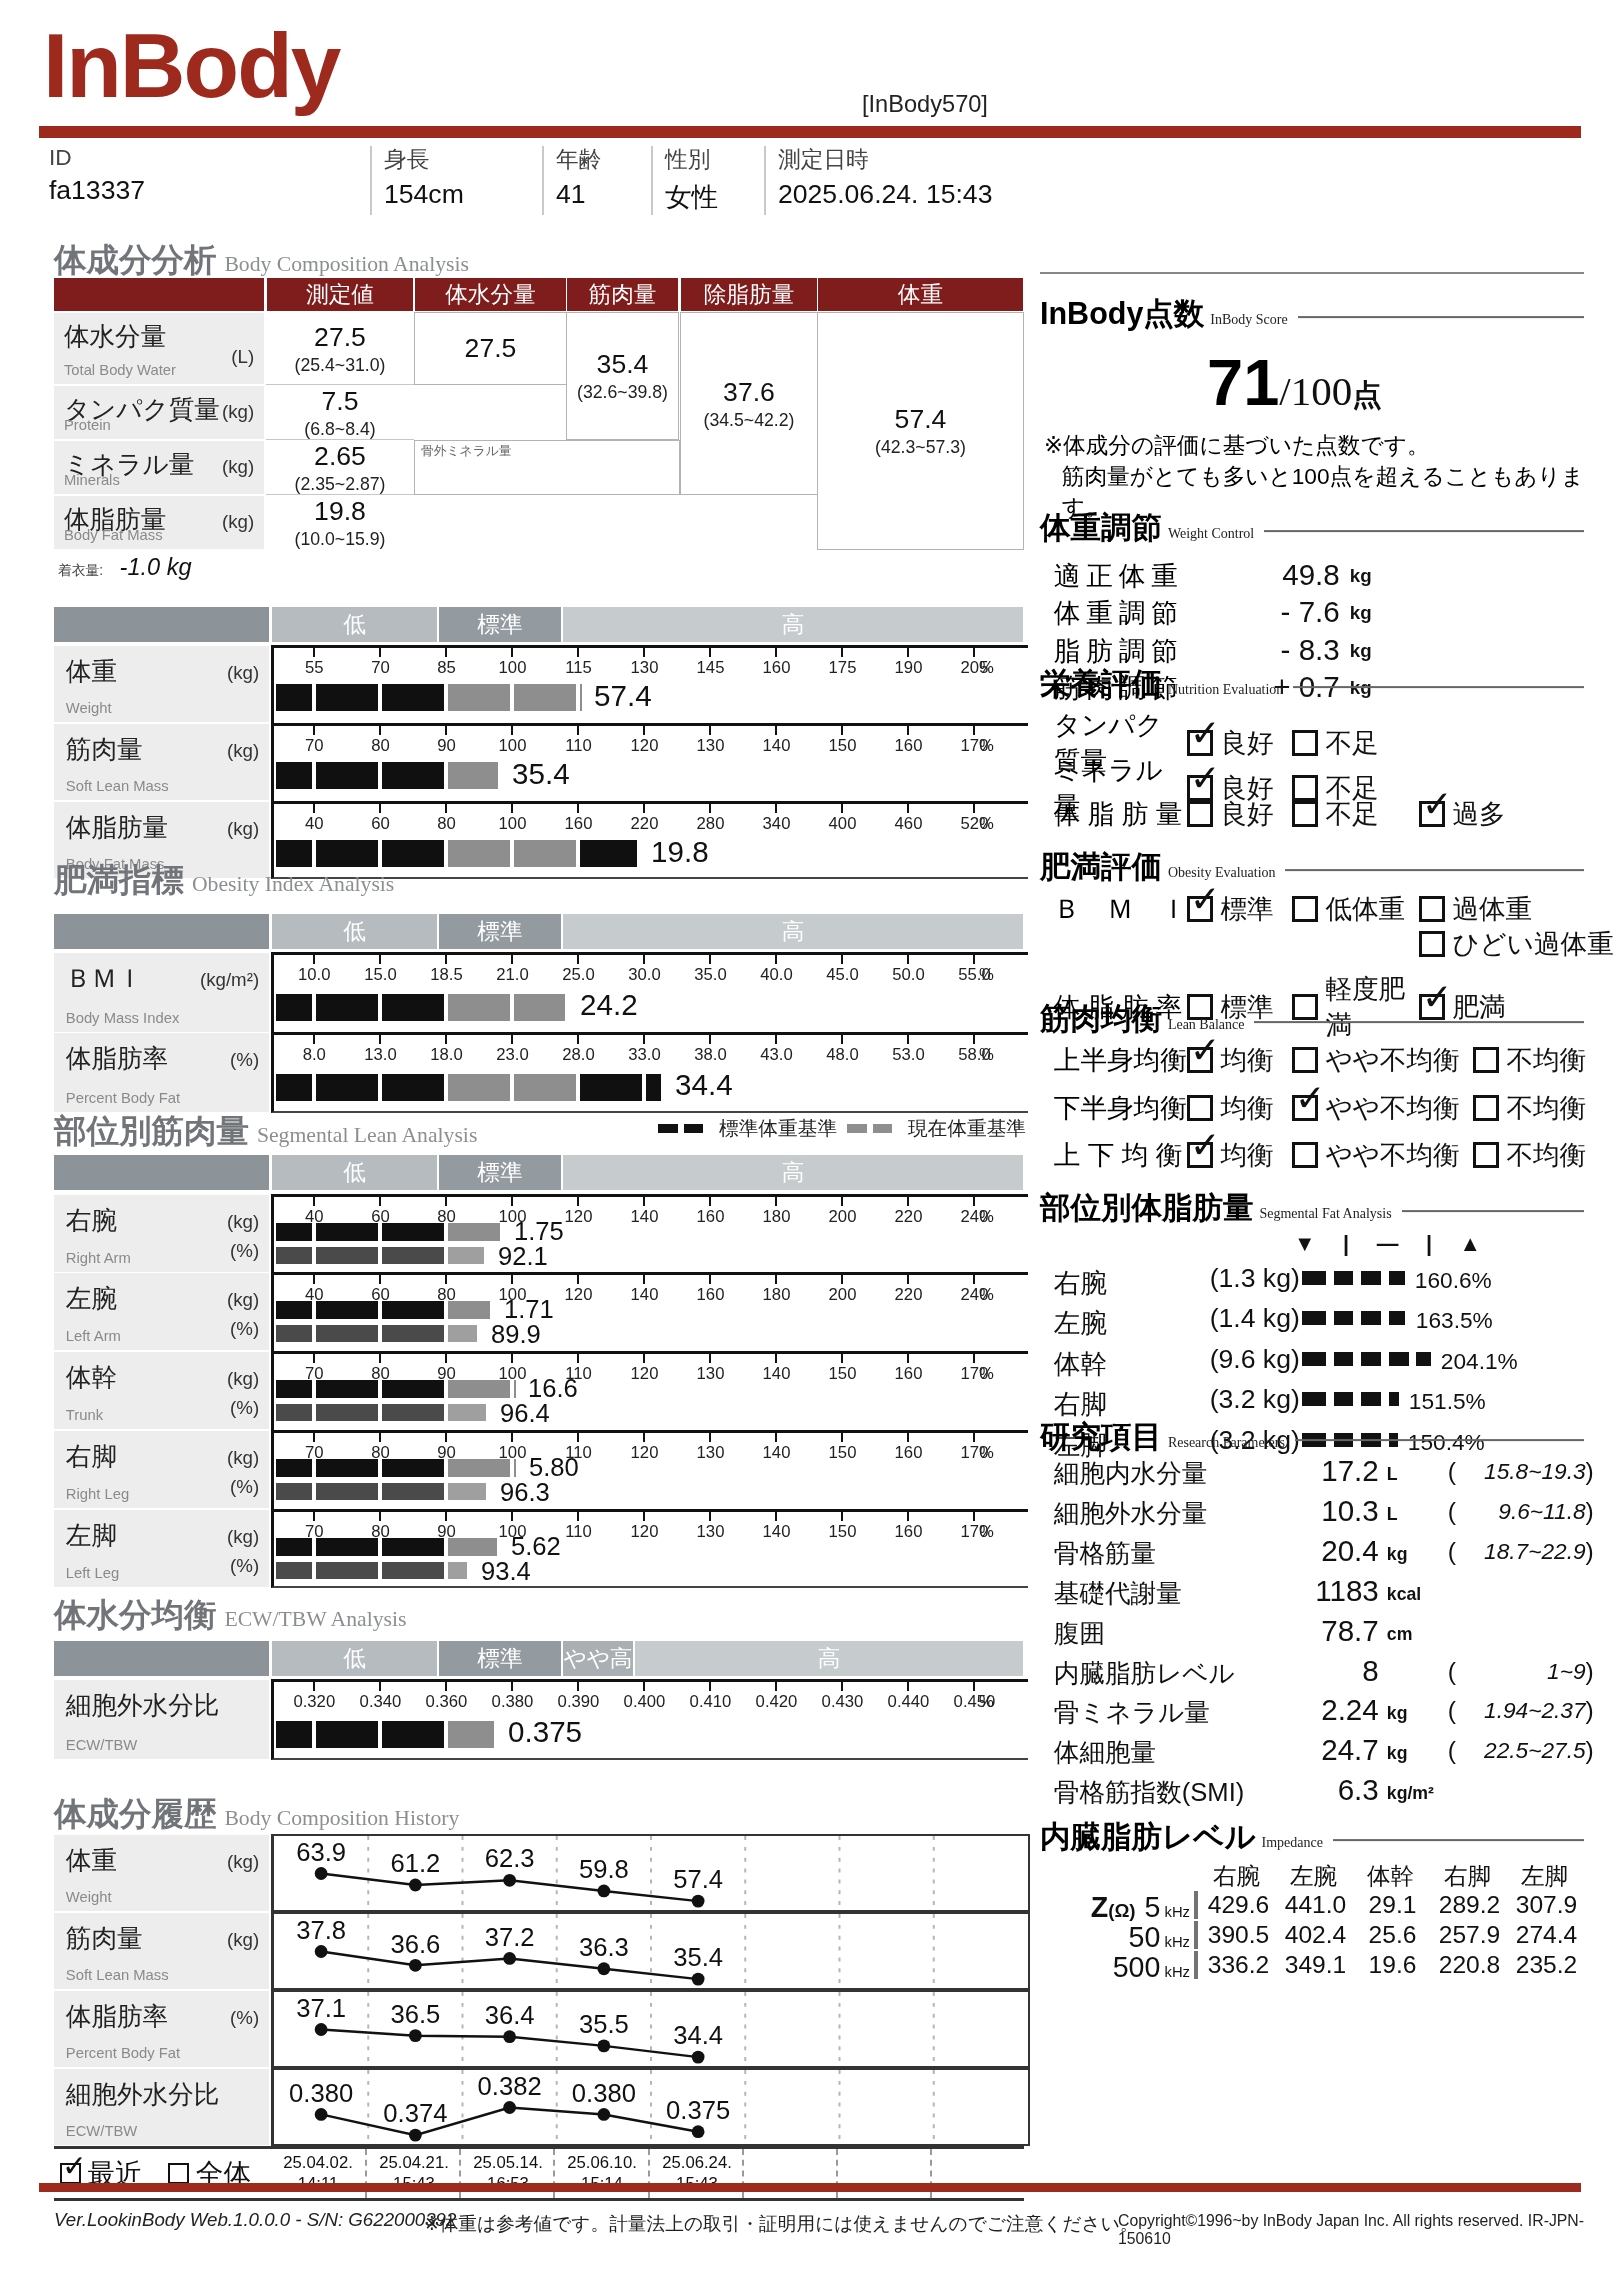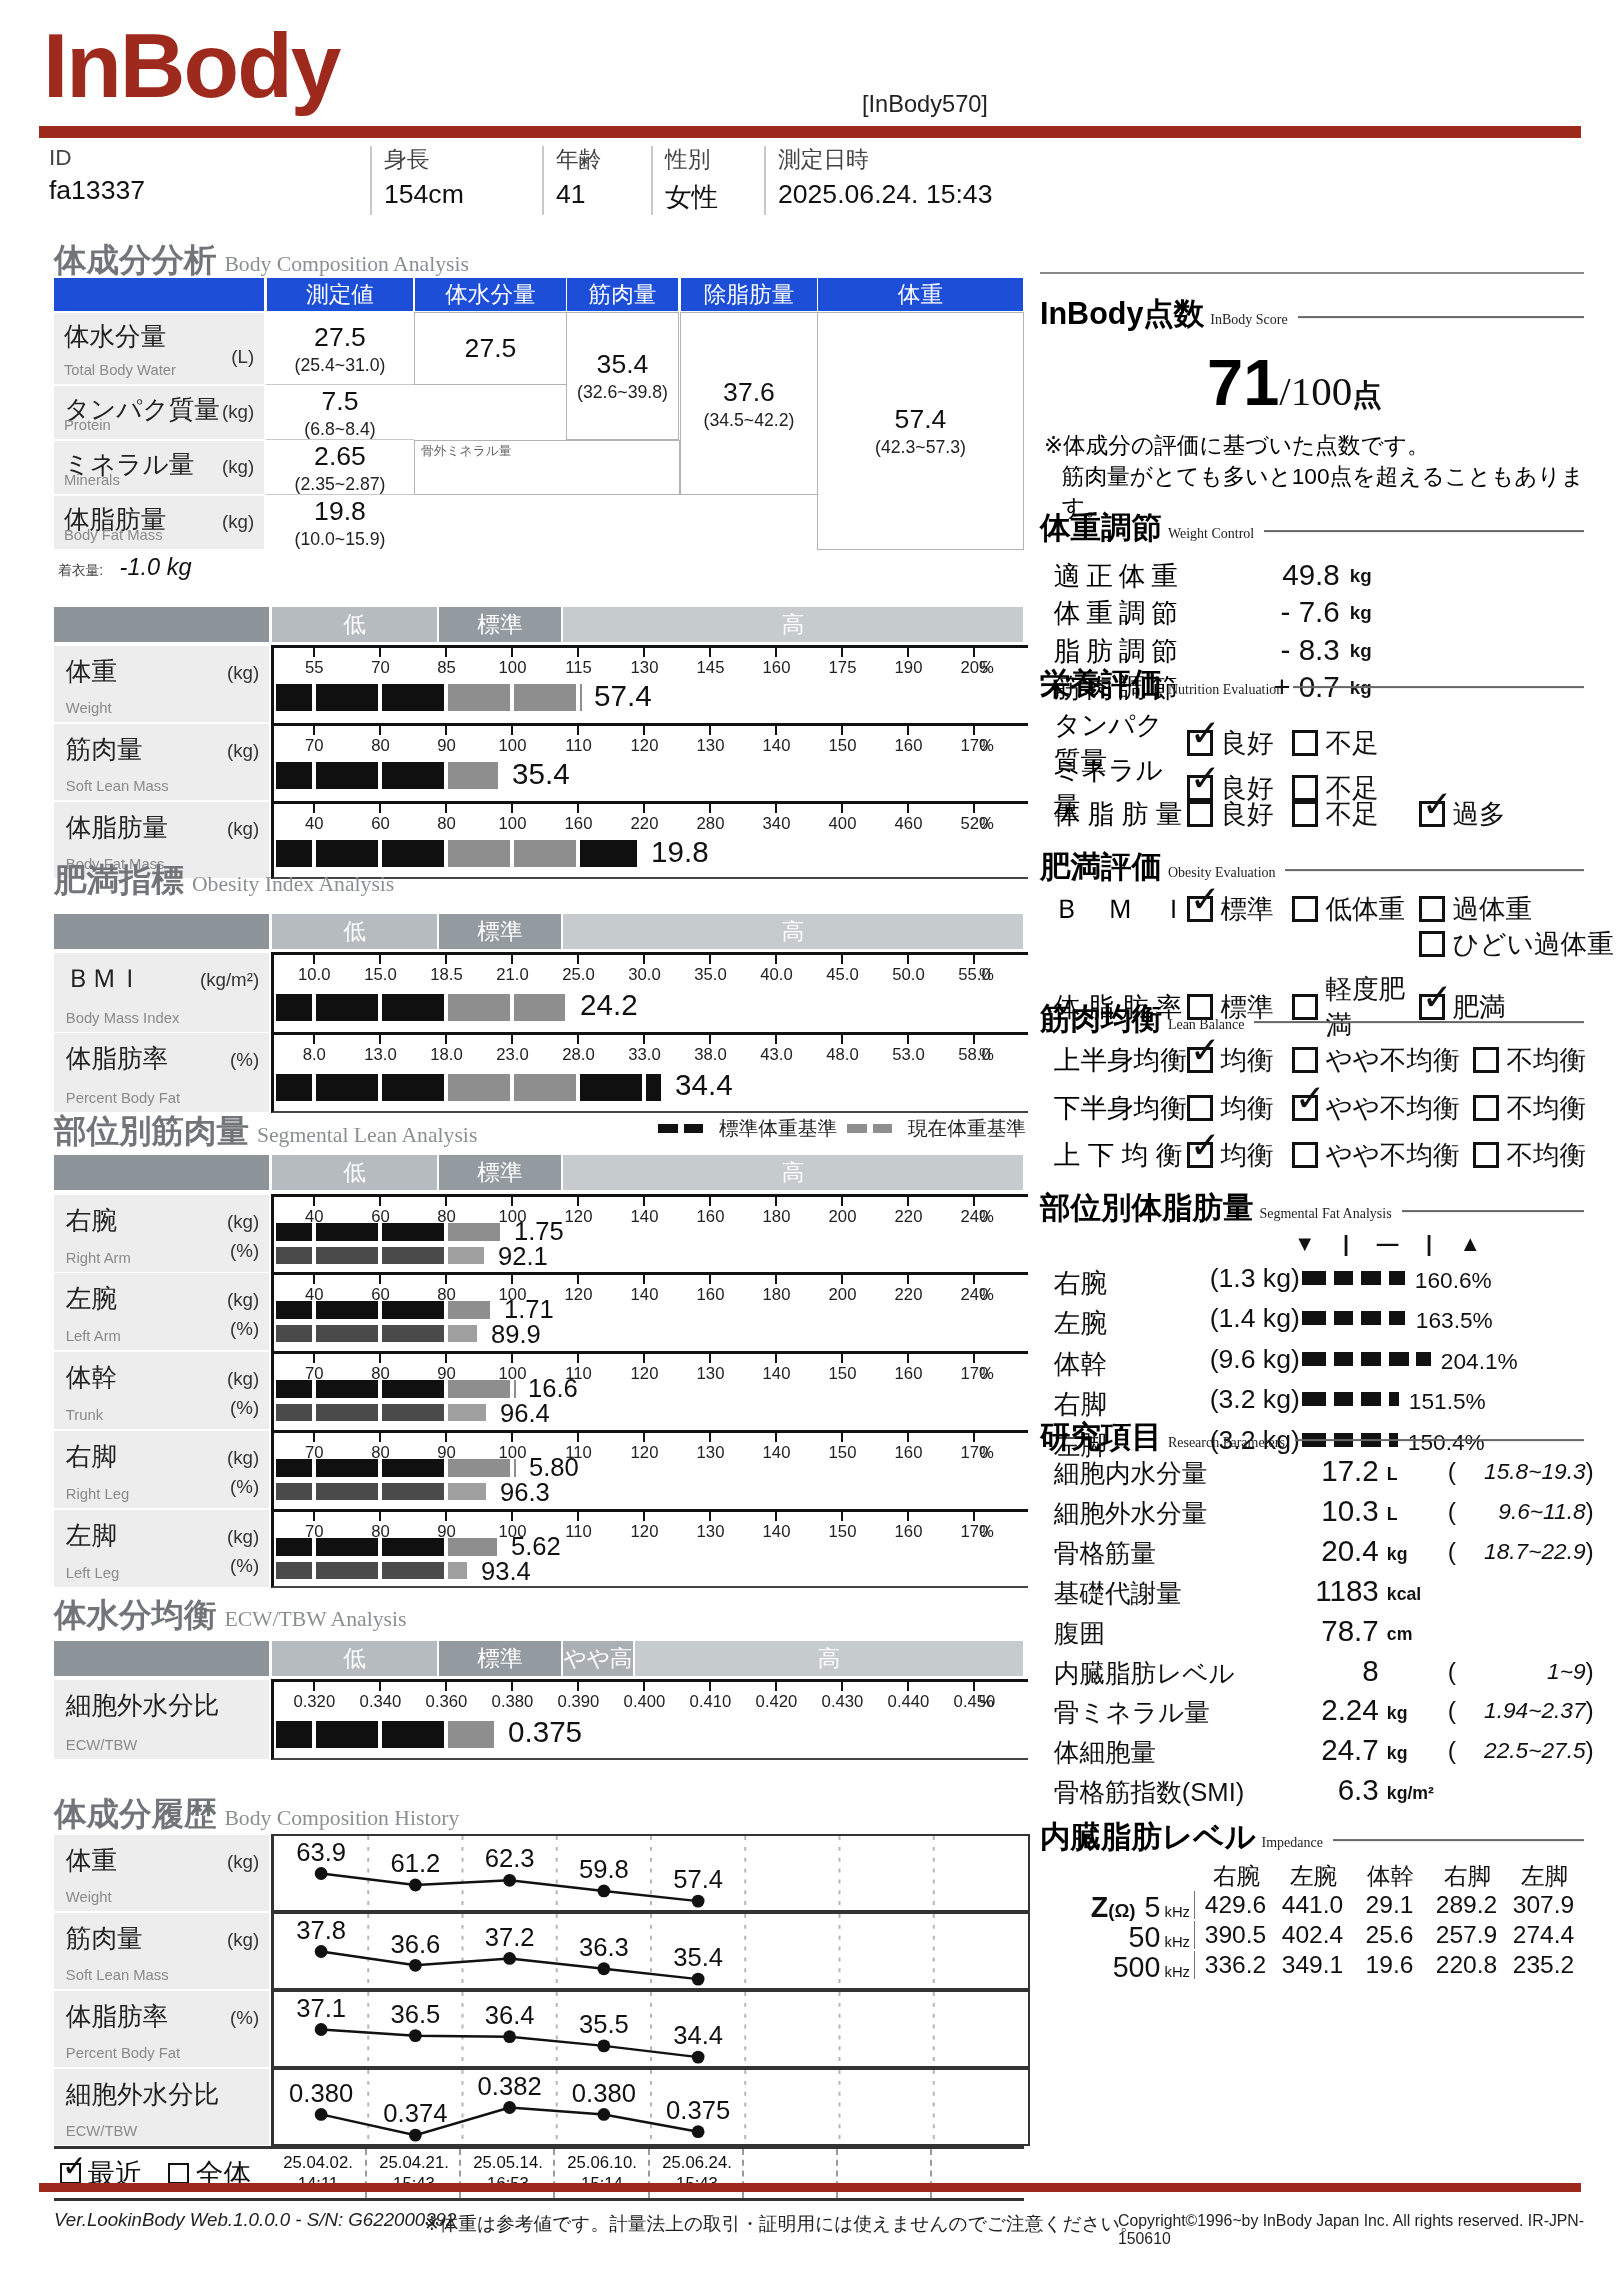--- a/index.html
+++ b/index.html
@@ -31,21 +31,21 @@
   .lunit.u2{top:45px;}
   .graph{position:absolute;left:217px;top:0;bottom:0;width:754px;border-top:3px solid #111;border-left:3px solid #111;}
   .graph.gb{border-bottom:2px solid #444;}
   .tk{position:absolute;top:0;width:2px;height:8.9px;background:#111;}
   .tkl{position:absolute;top:9.9px;width:51px;text-align:center;font-size:16.7px;color:#222;}
   .tkl.pct{width:29.6px;text-align:left;}
   .seg{position:absolute;}
   .bval{position:absolute;font-size:29.6px;color:#111;}
   .bval.sm{font-size:25.6px;}
   
-  .bc-hcell{position:absolute;height:33px;background:#1d4ed8;color:#fff;font-size:22.7px;display:flex;align-items:center;justify-content:center;}
+  .bc-hcell{position:absolute;height:33px;background:#7f1d1d;color:#fff;font-size:22.7px;display:flex;align-items:center;justify-content:center;}
   .bc-lbl{position:absolute;background:#ededed;}
   .bc-val{position:absolute;display:flex;flex-direction:column;align-items:center;justify-content:center;}
   .bc-v{font-size:26.6px;color:#111;}
   .bc-r{font-size:17.7px;color:#222;margin-top:2px;}
   .bc-box{position:absolute;border:1px solid #b3b3b3;display:flex;flex-direction:column;align-items:center;justify-content:center;background:#fff;}
   .bc-minlbl{position:absolute;left:5.9px;top:2px;font-size:12.8px;color:#666;}
   .c1sep{position:absolute;height:1px;background:#c8c8c8;}
   
   .legend{position:absolute;right:0;top:13.8px;font-size:19.7px;color:#222;display:flex;align-items:center;gap:9.9px;}
   .lsw{display:inline-block;width:51px;height:8.9px;}
@@ -92,21 +92,21 @@
   .rslab{position:absolute;left:0;top:2px;font-size:25.6px;}
   .rsval{position:absolute;left:207px;width:118px;text-align:right;font-size:29.6px;}
   .rsunit{position:absolute;left:333px;top:9.9px;font-size:17.7px;font-weight:700;}
   .rsrange{position:absolute;left:394px;top:3.9px;width:146px;display:flex;justify-content:space-between;font-size:24.6px;}
   .rsrin{font-size:22.7px;text-align:right;flex:1;font-style:italic;}
   
   .imphead{position:absolute;left:158px;display:flex;}
   .impcellh{width:77px;text-align:center;font-size:23.6px;}
   .improw{position:absolute;left:0;width:544px;height:29.6px;}
   .implbl{position:absolute;left:0;width:150px;text-align:right;top:0;}
-  .impvals{position:absolute;left:154px;display:flex;border-left:1px solid #737373;padding-left:2px;}
+  .impvals{position:absolute;left:154px;display:flex;border-left:4px solid #737373;padding-left:2px;}
   .impcell{width:77px;text-align:center;font-size:24.6px;}
   .zfs{font-size:28.6px;font-weight:700;}
   .zo{font-size:18.7px;font-weight:700;}
   .khz{font-size:14.8px;}
   .fq{font-size:28.6px;}
   
   .footbar{position:absolute;left:39px;top:2183px;width:1542px;height:8.9px;background:#9e2a1e;}
   .fl{position:absolute;left:54px;top:2209px;font-size:18.7px;font-style:italic;color:#222;}
   .fc{position:absolute;left:424px;top:2211px;font-size:18.7px;color:#222;}
   .fr{position:absolute;left:1118px;top:2212px;font-size:15.8px;color:#222;}

